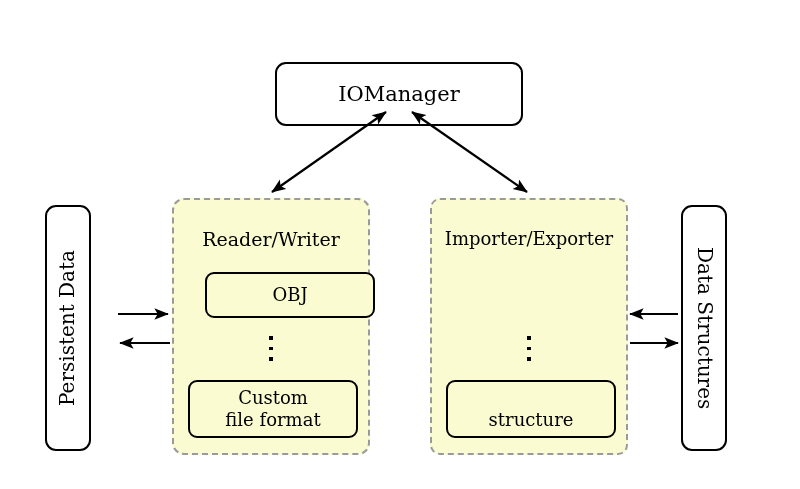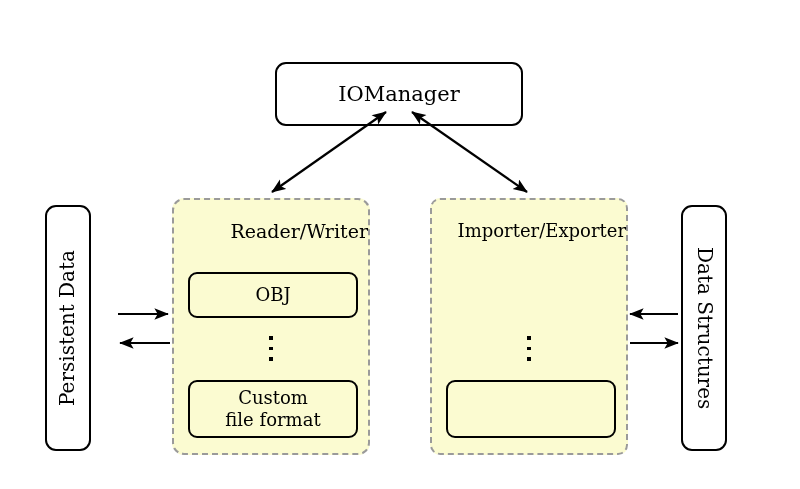--- a/index.html
+++ b/index.html
@@ -75,43 +75,43 @@
     border: 2px dashed #9a9a9a;
     border-radius: 12px;
     background: #fbfbd1;
   }
   #panel-reader-writer { left: 172px; top: 198px; width: 198px; height: 257px; }
   #panel-importer-exporter { left: 430px; top: 198px; width: 198px; height: 257px; border-radius: 10px; }
 
   .panel-title {
     position: absolute;
     left: 0;
-    top: 20px;
+    top: 28px;
     width: 100%;
-    text-align: right;
+    text-align: center;
     font-size: 19px;
     white-space: nowrap;
   }
   #panel-importer-exporter .panel-title { font-size: 18px; }
 
   
   .inner-box {
     position: absolute;
     box-sizing: border-box;
     border: 2.2px solid #000000;
     border-radius: 9px;
     background: #fbfbd1;
     display: flex;
     align-items: center;
     justify-content: center;
     text-align: center;
     font-size: 18px;
     line-height: 1.25;
   }
-  .inner-box.single { left: 14px; width: 170px; height: 46px; top: 72px; }
+  .inner-box.single { left: 31px; width: 170px; height: 46px; top: 72px; }
   .inner-box.double { left: 14px; width: 170px; height: 58px; top: 180px; justify-content: center; }
 
   
   .vdots {
     position: absolute;
     left: 0;
     width: 100%;
     top: 136px;
     display: flex;
     flex-direction: column;
@@ -178,20 +178,21 @@
 
     <div class="vdots">
       <span></span>
       <span></span>
       <span></span>
     </div>
 
     <div class="inner-box double">
       <span>
         <br>
+        <span>structure</span>
       </span>
     </div>
   </div>
 
   <svg id="arrow-layer" viewBox="0 0 800 489">
     <defs>
       <marker id="arrowhead" markerWidth="7" markerHeight="7" refX="6.2" refY="2.6" orient="auto" markerUnits="strokeWidth">
         <path d="M0,0 L6.6,2.6 L0,5.2 L1.5,2.6 Z" fill="#000000"></path>
       </marker>
       <marker id="arrowtail" markerWidth="7" markerHeight="7" refX="0.4" refY="2.6" orient="auto" markerUnits="strokeWidth">

